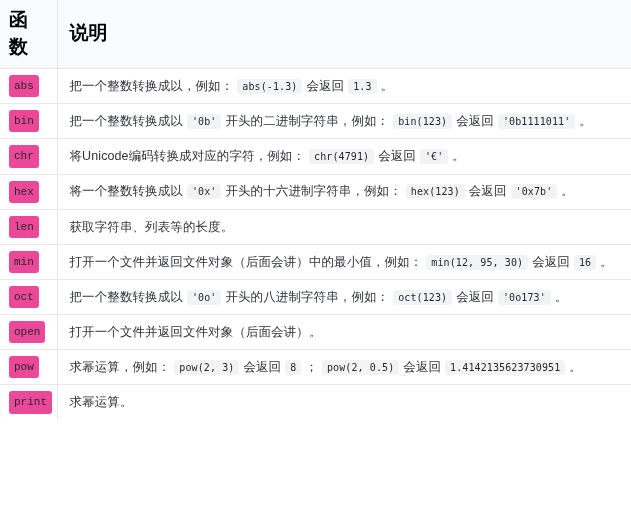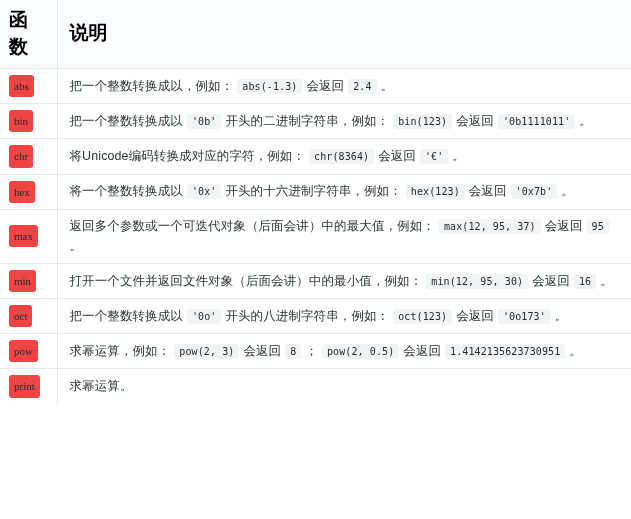--- a/index.html
+++ b/index.html
@@ -71,23 +71,23 @@
     font-family: "DejaVu Sans Mono", "Liberation Mono", monospace;
     font-size: 10px;
     background: #f2f3f5;
     border-radius: 3px;
     padding: 2px 5px 2px 5px;
     color: #24292e;
     white-space: nowrap;
   }
 
   code.fn-code {
-    font-family: Liberation Serif, serif;
+    font-family: Liberation Mono, monospace;
     font-size: 11px;
-    background: #ef4444;
+    background: #ec4899;
     border-radius: 3px;
     padding: 2px 5px 2px 5px;
     color: #24292e;
     display: inline-block;
   }
   .desc-text { }
   .gap { display: inline-block; width: 4px; }
 </style>
 </head>
 <body>
@@ -99,45 +99,49 @@
   </colgroup>
   <thead>
     <tr>
       <th class="th-fn">函数</th>
       <th class="th-desc">说明</th>
     </tr>
   </thead>
   <tbody id="table-body">
       <tr>
         <td class="cell-fn"><code class="fn-code">abs</code></td>
-        <td class="cell-desc"><span class="desc-text">把一个整数转换成以，例如：</span><span class="gap"></span><code class="inline-code">abs(-1.3)</code><span class="gap"></span><span class="desc-text">会返回</span><span class="gap"></span><code class="inline-code">2.4</code><span class="gap"></span><span class="desc-text">。</span></td>
+        <td class="cell-desc"><span class="desc-text">把一个整数转换成以，例如：</span><span class="gap"></span><code class="inline-code">abs(-1.3)</code><span class="gap"></span><span class="desc-text">会返回</span><span class="gap"></span><code class="inline-code">1.3</code><span class="gap"></span><span class="desc-text">。</span></td>
       </tr>
       <tr>
         <td class="cell-fn"><code class="fn-code">bin</code></td>
         <td class="cell-desc"><span class="desc-text">把一个整数转换成以</span><span class="gap"></span><code class="inline-code">'0b'</code><span class="gap"></span><span class="desc-text">开头的二进制字符串，例如：</span><span class="gap"></span><code class="inline-code">bin(123)</code><span class="gap"></span><span class="desc-text">会返回</span><span class="gap"></span><code class="inline-code">'0b1111011'</code><span class="gap"></span><span class="desc-text">。</span></td>
       </tr>
       <tr>
         <td class="cell-fn"><code class="fn-code">chr</code></td>
-        <td class="cell-desc"><span class="desc-text">将Unicode编码转换成对应的字符，例如：</span><span class="gap"></span><code class="inline-code">chr(8364)</code><span class="gap"></span><span class="desc-text">会返回</span><span class="gap"></span><code class="inline-code">'€'</code><span class="gap"></span><span class="desc-text">。</span></td>
+        <td class="cell-desc"><span class="desc-text">将Unicode编码转换成对应的字符，例如：</span><span class="gap"></span><code class="inline-code">chr(4791)</code><span class="gap"></span><span class="desc-text">会返回</span><span class="gap"></span><code class="inline-code">'€'</code><span class="gap"></span><span class="desc-text">。</span></td>
       </tr>
       <tr>
         <td class="cell-fn"><code class="fn-code">hex</code></td>
         <td class="cell-desc"><span class="desc-text">将一个整数转换成以</span><span class="gap"></span><code class="inline-code">'0x'</code><span class="gap"></span><span class="desc-text">开头的十六进制字符串，例如：</span><span class="gap"></span><code class="inline-code">hex(123)</code><span class="gap"></span><span class="desc-text">会返回</span><span class="gap"></span><code class="inline-code">'0x7b'</code><span class="gap"></span><span class="desc-text">。</span></td>
       </tr>
       <tr>
-        <td class="cell-fn"><code class="fn-code">max</code></td>
-        <td class="cell-desc"><span class="desc-text">返回多个参数或一个可迭代对象（后面会讲）中的最大值，例如：</span><span class="gap"></span><code class="inline-code">max(12, 95, 37)</code><span class="gap"></span><span class="desc-text">会返回</span><span class="gap"></span><code class="inline-code">95</code><span class="gap"></span><span class="desc-text">。</span></td>
+        <td class="cell-fn"><code class="fn-code">len</code></td>
+        <td class="cell-desc"><span class="desc-text">获取字符串、列表等的长度。</span></td>
       </tr>
       <tr>
         <td class="cell-fn"><code class="fn-code">min</code></td>
         <td class="cell-desc"><span class="desc-text">打开一个文件并返回文件对象（后面会讲）中的最小值，例如：</span><span class="gap"></span><code class="inline-code">min(12, 95, 30)</code><span class="gap"></span><span class="desc-text">会返回</span><span class="gap"></span><code class="inline-code">16</code><span class="gap"></span><span class="desc-text">。</span></td>
       </tr>
       <tr>
         <td class="cell-fn"><code class="fn-code">oct</code></td>
         <td class="cell-desc"><span class="desc-text">把一个整数转换成以</span><span class="gap"></span><code class="inline-code">'0o'</code><span class="gap"></span><span class="desc-text">开头的八进制字符串，例如：</span><span class="gap"></span><code class="inline-code">oct(123)</code><span class="gap"></span><span class="desc-text">会返回</span><span class="gap"></span><code class="inline-code">'0o173'</code><span class="gap"></span><span class="desc-text">。</span></td>
+      </tr>
+      <tr>
+        <td class="cell-fn"><code class="fn-code">open</code></td>
+        <td class="cell-desc"><span class="desc-text">打开一个文件并返回文件对象（后面会讲）。</span></td>
       </tr>
       <tr>
         <td class="cell-fn"><code class="fn-code">pow</code></td>
         <td class="cell-desc"><span class="desc-text">求幂运算，例如：</span><span class="gap"></span><code class="inline-code">pow(2, 3)</code><span class="gap"></span><span class="desc-text">会返回</span><span class="gap"></span><code class="inline-code">8</code><span class="gap"></span><span class="desc-text">；</span><span class="gap"></span><code class="inline-code">pow(2, 0.5)</code><span class="gap"></span><span class="desc-text">会返回</span><span class="gap"></span><code class="inline-code">1.4142135623730951</code><span class="gap"></span><span class="desc-text">。</span></td>
       </tr>
       <tr>
         <td class="cell-fn"><code class="fn-code">print</code></td>
         <td class="cell-desc"><span class="desc-text">求幂运算。</span></td>
       </tr>
     </tbody>

